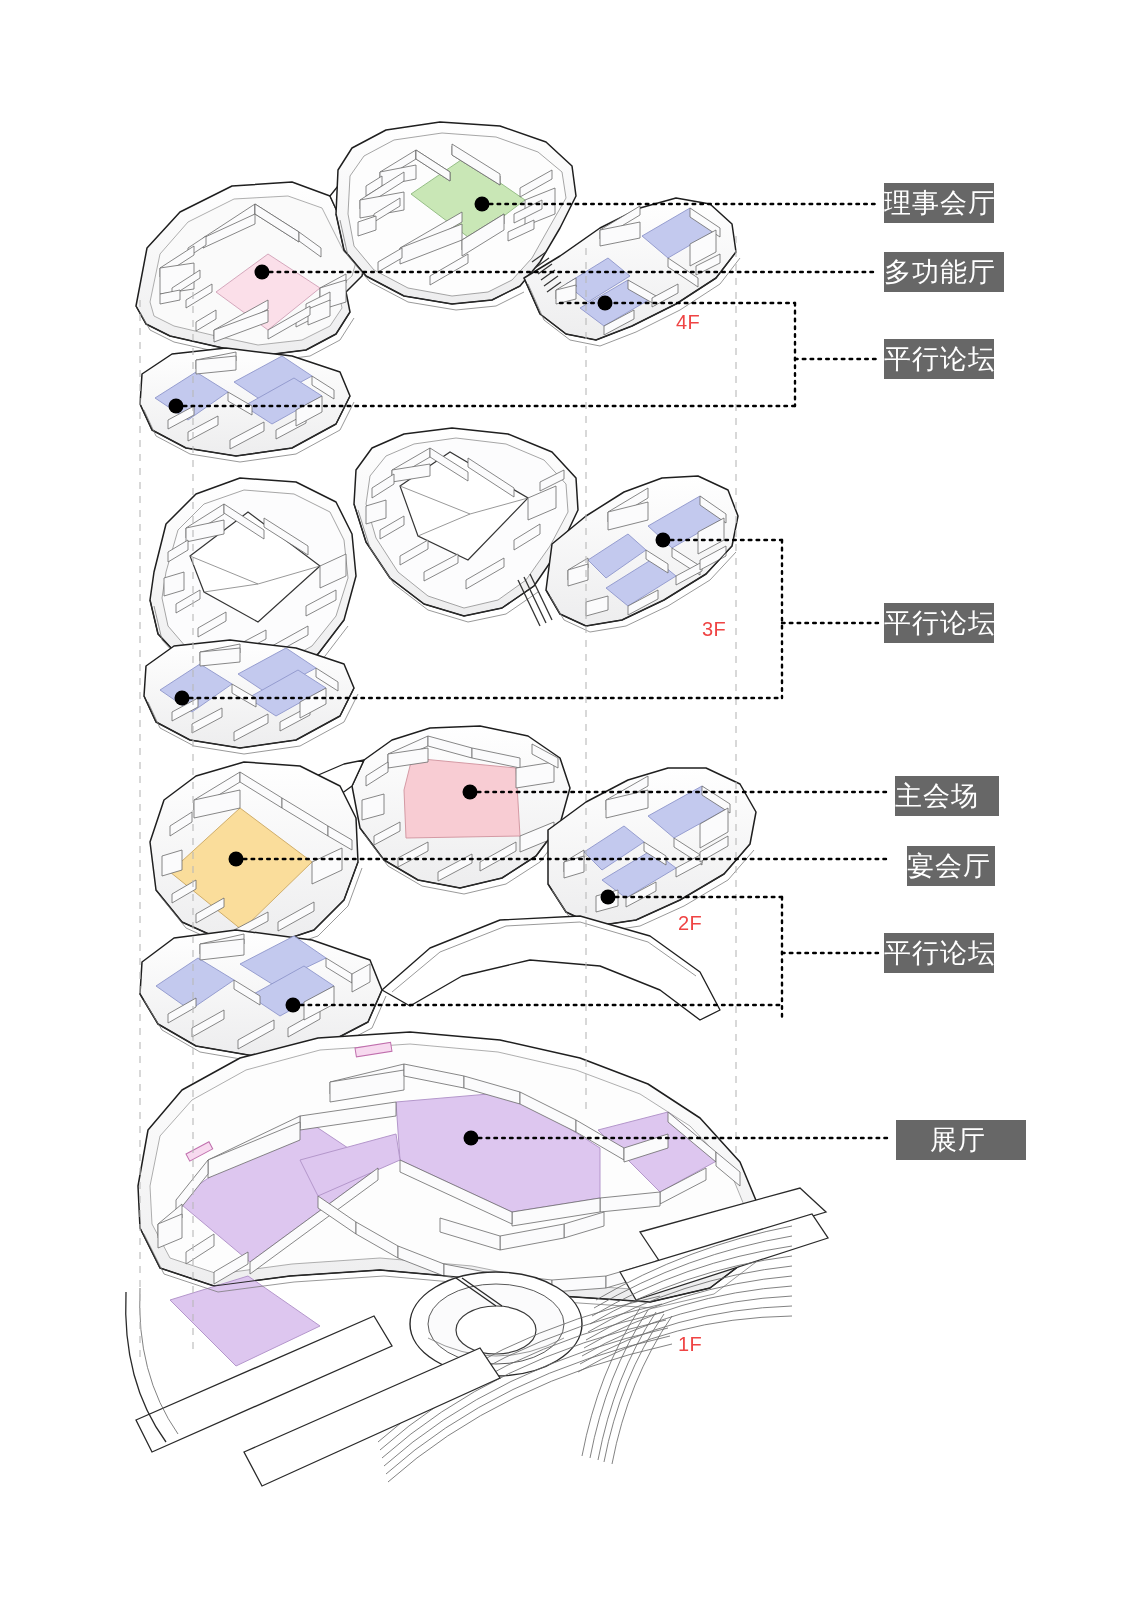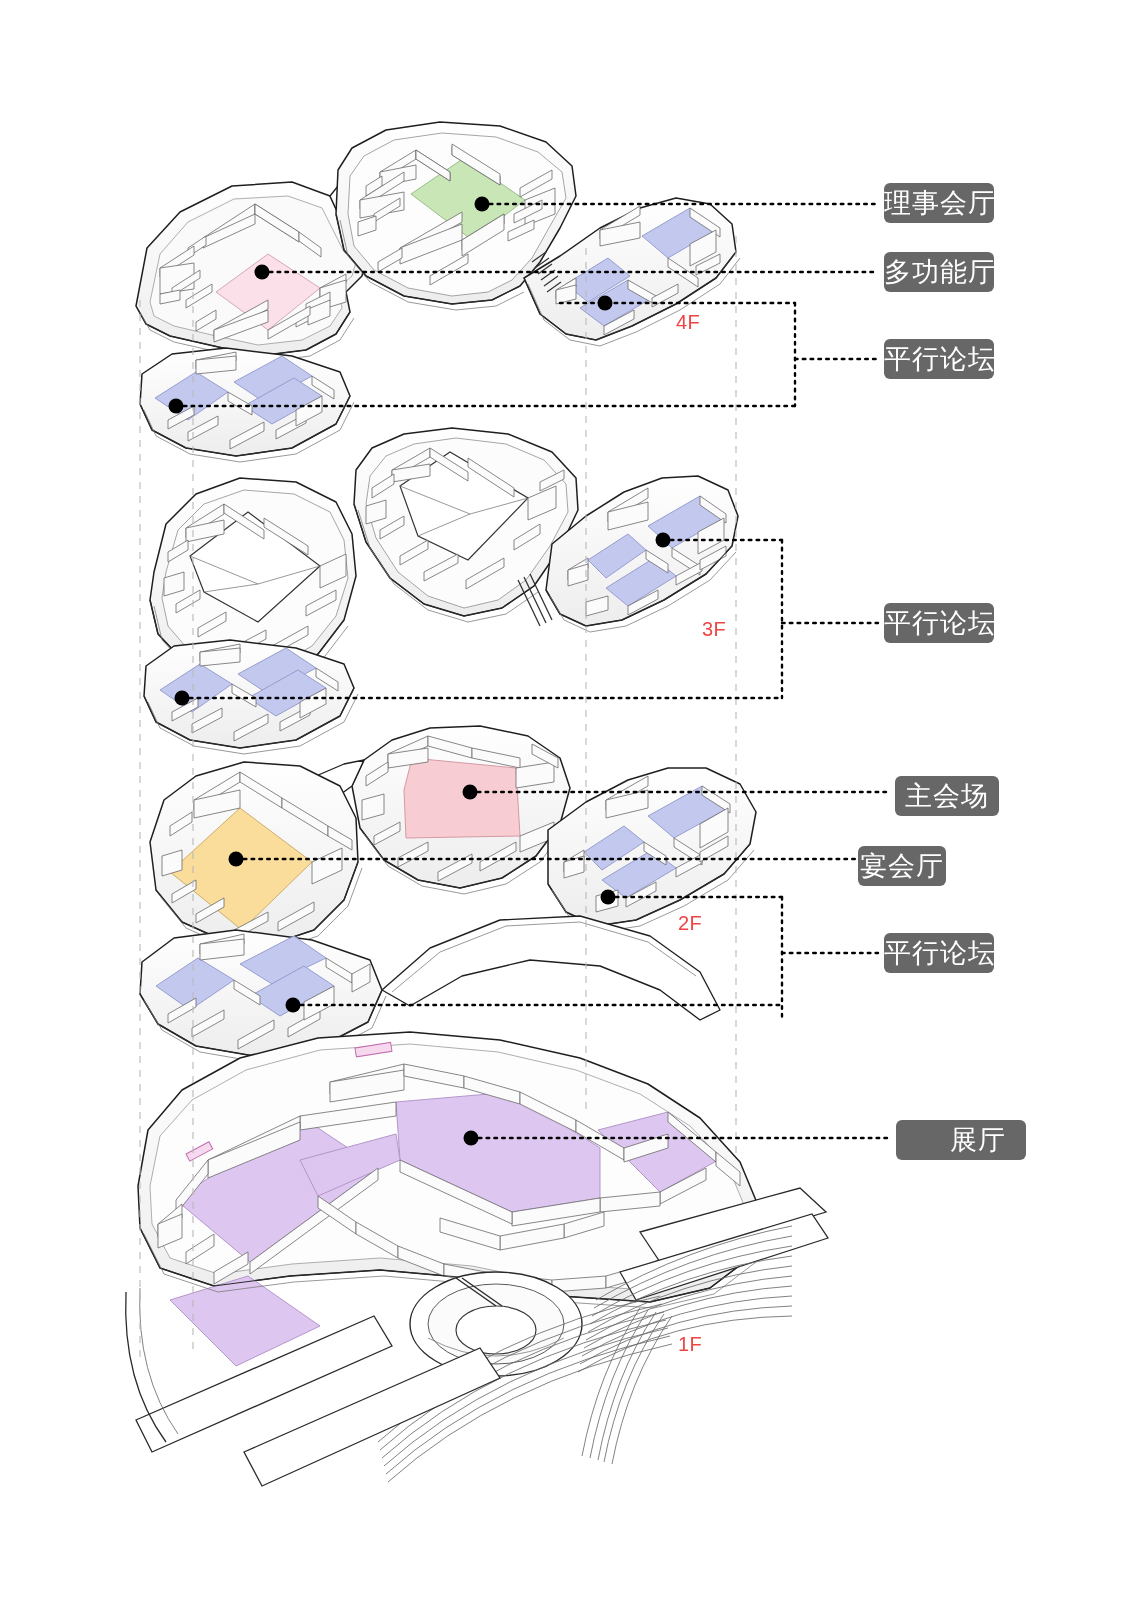--- a/index.html
+++ b/index.html
@@ -13,24 +13,23 @@
 
   
   .chip{
     position:absolute;
     background:#676767;
     color:#ffffff;
     font-size:27px;
     line-height:40px;
     height:40px;
     letter-spacing:1px;
-    text-align:center;
+    text-align:left;
     white-space:nowrap;
     font-family:"Liberation Sans","DejaVu Sans",sans-serif;
-    border-radius:6px;
   }
   .floortag{
     position:absolute;
     color:#ef4444;
     font-size:20px;
     font-family:"Liberation Sans","DejaVu Sans",sans-serif;
     letter-spacing:.5px;
   }
 </style>
 </head>
@@ -616,37 +615,37 @@
     <span>2F</span>
   </div>
   <div class="floortag" style="left:678px;top:1333px;">
     <span>1F</span>
   </div>
 
   <div class="chip" style="left:884px;top:183px;width:110px;">
     <span>理事会厅</span>
   </div>
 
-  <div class="chip" style="left:884px;top:252px;width:110px;">
+  <div class="chip" style="left:884px;top:252px;width:120px;">
     <span>多功能厅</span>
   </div>
 
   <div class="chip" style="left:884px;top:339px;width:110px;">
     <span>平行论坛</span>
   </div>
 
   <div class="chip" style="left:884px;top:603px;width:110px;">
     <span>平行论坛</span>
   </div>
 
   <div class="chip" style="left:895px;top:776px;width:104px;">
     <span>主会场</span>
   </div>
 
-  <div class="chip" style="left:858px;top:846px;width:88px;">
+  <div class="chip" style="left:907px;top:846px;width:88px;">
     <span>宴会厅</span>
   </div>
 
   <div class="chip" style="left:884px;top:933px;width:110px;">
     <span>平行论坛</span>
   </div>
 
   <div class="chip" style="left:896px;top:1120px;width:96px;padding-left:34px;">
     <span>展厅</span>
   </div>

